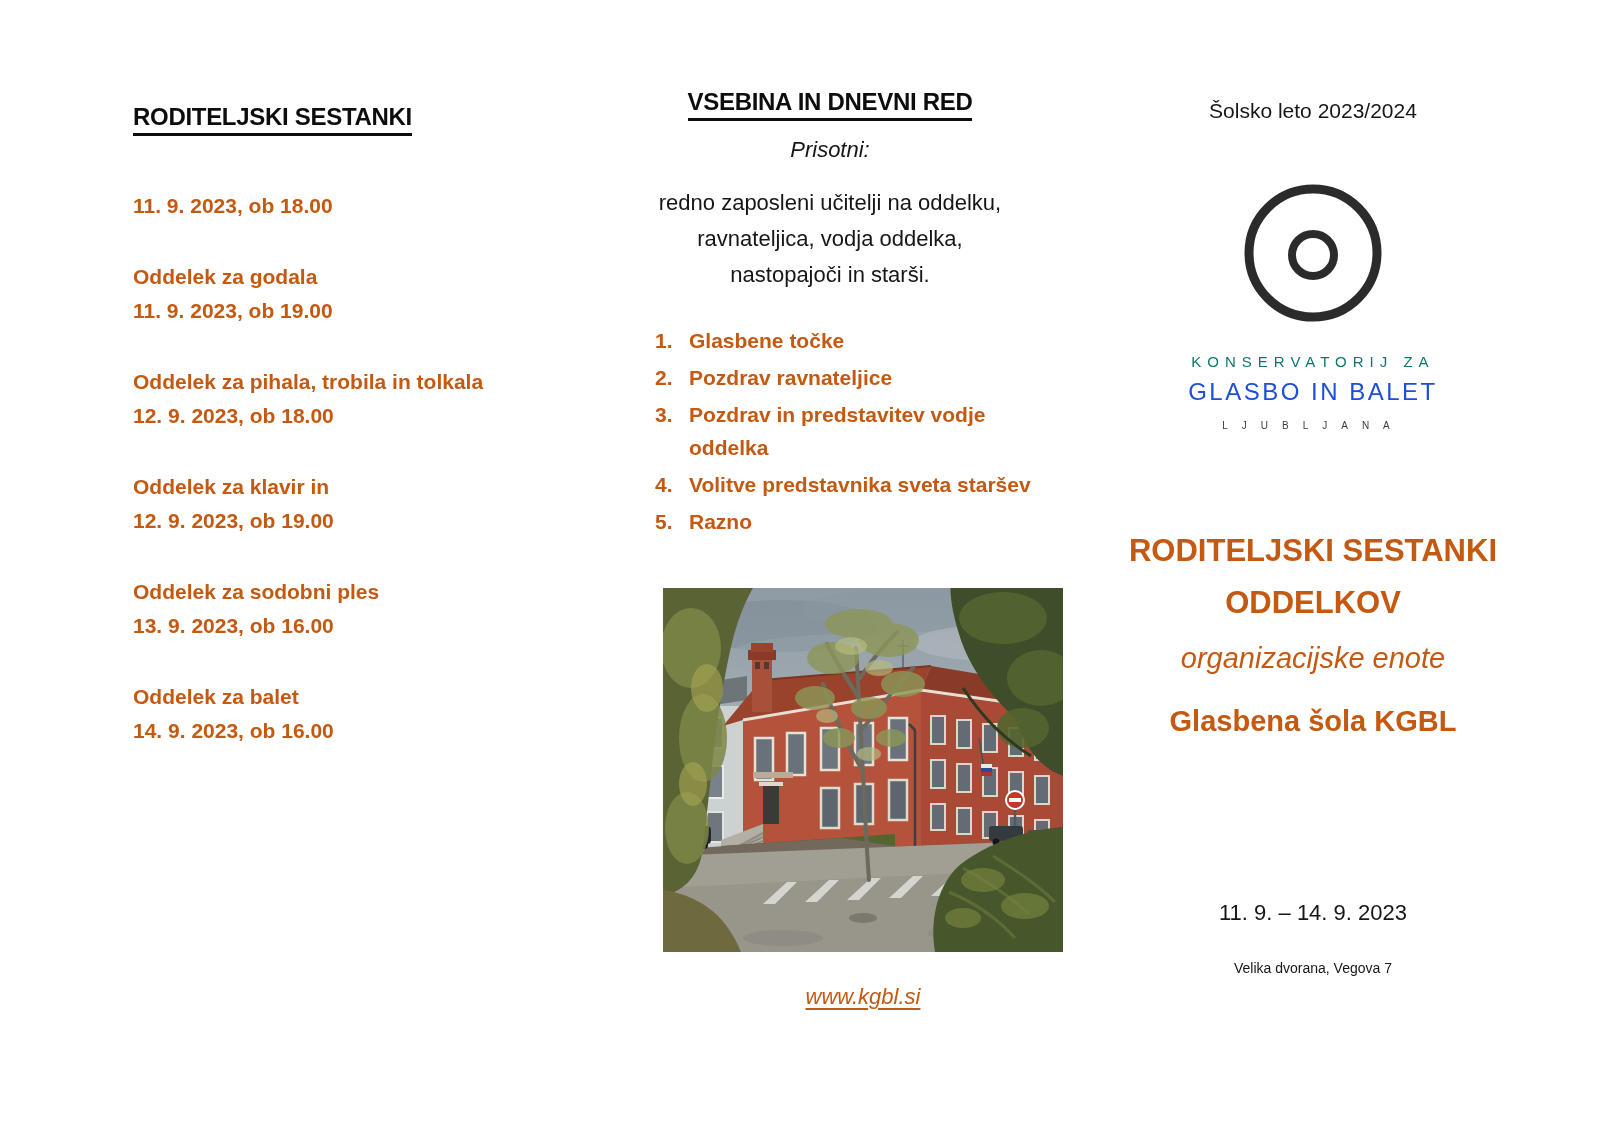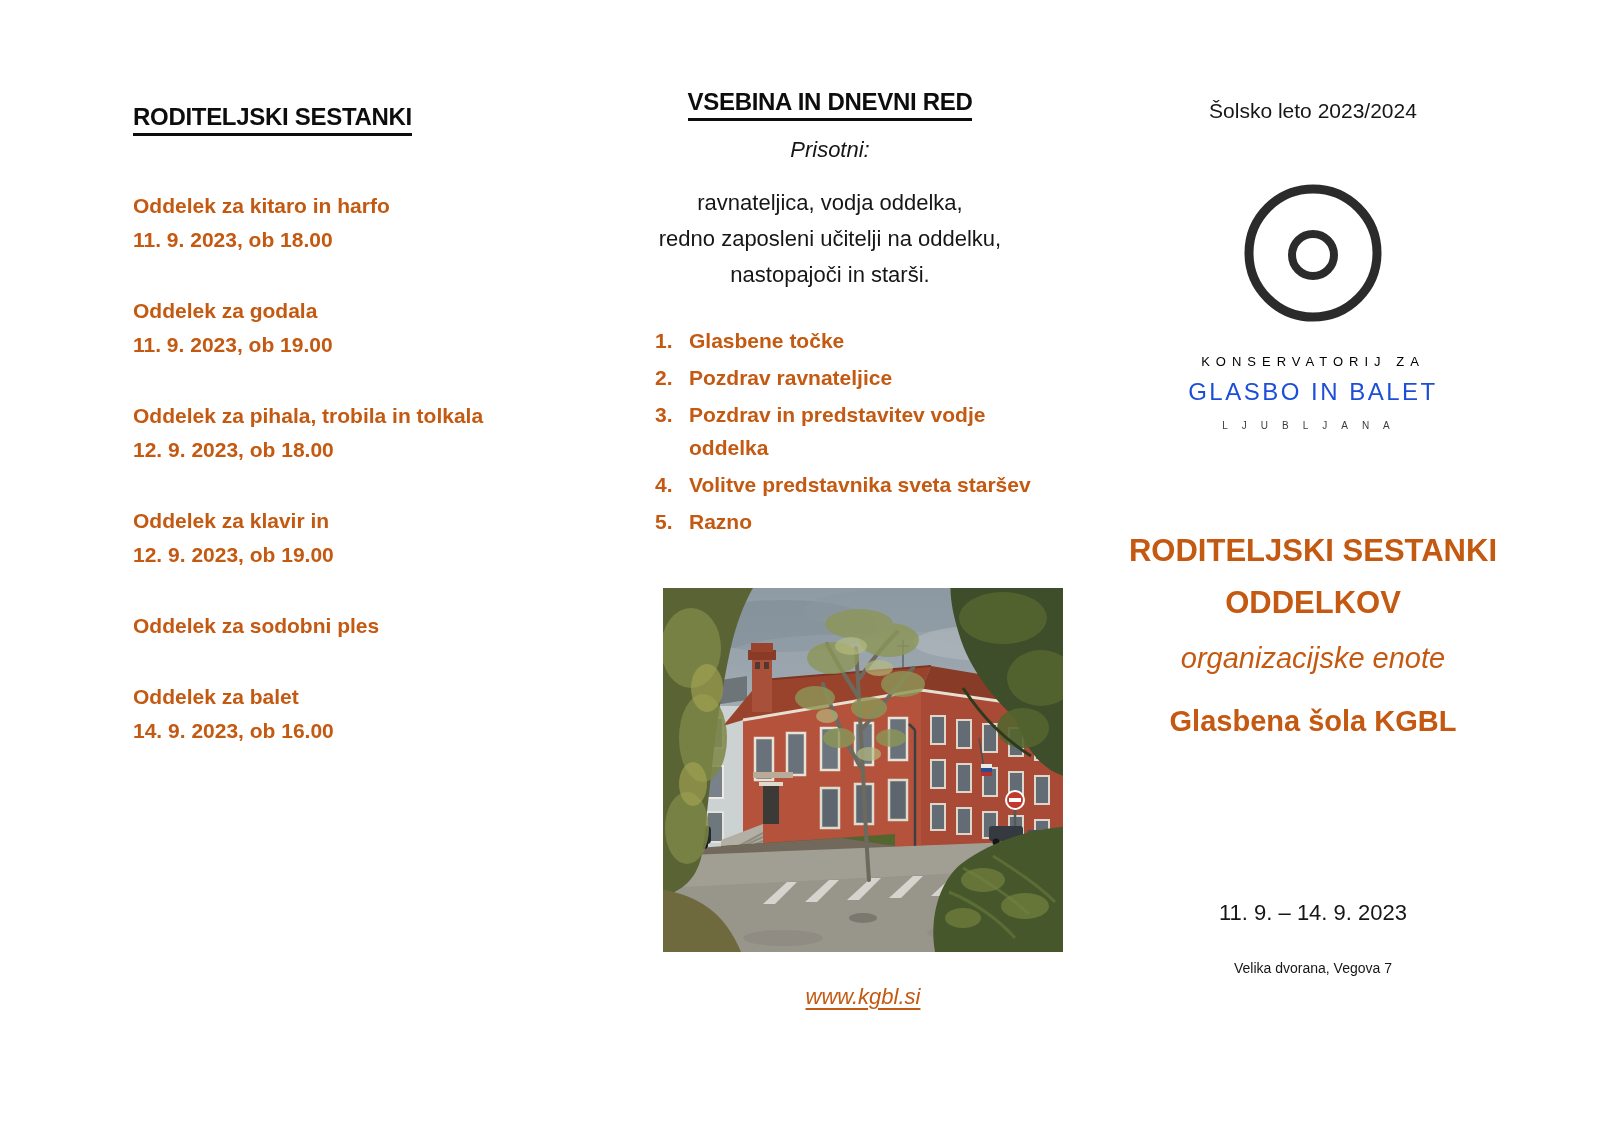--- a/index.html
+++ b/index.html
@@ -29,72 +29,72 @@
   .photo-wrap svg{display:block;width:400px;height:364px;}
   .website-wrap{position:absolute;left:663px;top:984px;width:400px;text-align:center;}
   .website{
     font-size:22px;font-style:italic;color:#C45911;text-decoration:underline;
     text-decoration-thickness:2px;text-underline-offset:4px;cursor:pointer;
   }
   
   .col-right{position:absolute;left:1113px;top:98px;width:400px;text-align:center;}
   .school-year{font-size:21px;color:#161616;line-height:26px;}
   .logo-svg{display:block;margin:49px auto 0 auto;}
-  .logo-line-sm{font-size:13px;letter-spacing:6px;color:#000000;line-height:16px;margin-top:21px;}
+  .logo-line-sm{font-size:15px;letter-spacing:6px;color:#0f766e;line-height:16px;margin-top:21px;}
   .logo-line-md{font-size:24px;letter-spacing:2.5px;color:#1d4ed8;line-height:28px;margin-top:8px;}
   .logo-line-sp{font-size:10px;letter-spacing:14px;color:#3b3b3b;line-height:16px;margin-top:12px;}
   .rc-title{font-size:31px;font-weight:bold;color:#C45911;line-height:52px;margin-top:91px;}
   .rc-subtitle{font-size:29px;font-style:italic;color:#C45911;line-height:40px;margin-top:9px;}
   .rc-name{font-size:29px;font-weight:bold;color:#C45911;line-height:40px;margin-top:23px;}
   .rc-dates{font-size:22px;color:#161616;line-height:34px;margin-top:155px;}
   .rc-venue{font-size:14px;color:#161616;line-height:34px;margin-top:21px;}
 </style>
 </head>
 <body>
 
 <div class="page">
 
   <section class="col-left">
     <div class="heading-wrap">
       <h2 class="ul-heading">RODITELJSKI SESTANKI</h2>
     </div>
 
     <div class="left-item">
-      <div>Oddelek za kitaro in harfo</div>
       <div>11. 9. 2023, ob 18.00</div>
     </div>
     <div class="left-item">
       <div>Oddelek za godala</div>
       <div>11. 9. 2023, ob 19.00</div>
     </div>
     <div class="left-item">
       <div>Oddelek za pihala, trobila in tolkala</div>
       <div>12. 9. 2023, ob 18.00</div>
     </div>
     <div class="left-item">
       <div>Oddelek za klavir in</div>
       <div>12. 9. 2023, ob 19.00</div>
     </div>
     <div class="left-item">
       <div>Oddelek za sodobni ples</div>
+      <div>13. 9. 2023, ob 16.00</div>
     </div>
     <div class="left-item">
       <div>Oddelek za balet</div>
       <div>14. 9. 2023, ob 16.00</div>
     </div>
   </section>
 
   <section class="col-mid">
     <div class="heading-wrap">
       <h2 class="ul-heading">VSEBINA IN DNEVNI RED</h2>
     </div>
     <div class="prisotni">Prisotni:</div>
     <div class="present">
+      <div>redno zaposleni učitelji na oddelku,</div>
       <div>ravnateljica, vodja oddelka,</div>
-      <div>redno zaposleni učitelji na oddelku,</div>
       <div>nastopajoči in starši.</div>
     </div>
     <ol class="agenda">
       <li>
         <span class="num">1.</span>
         <span class="txt">Glasbene točke</span>
       </li>
       <li>
         <span class="num">2.</span>
         <span class="txt">Pozdrav ravnateljice</span>

